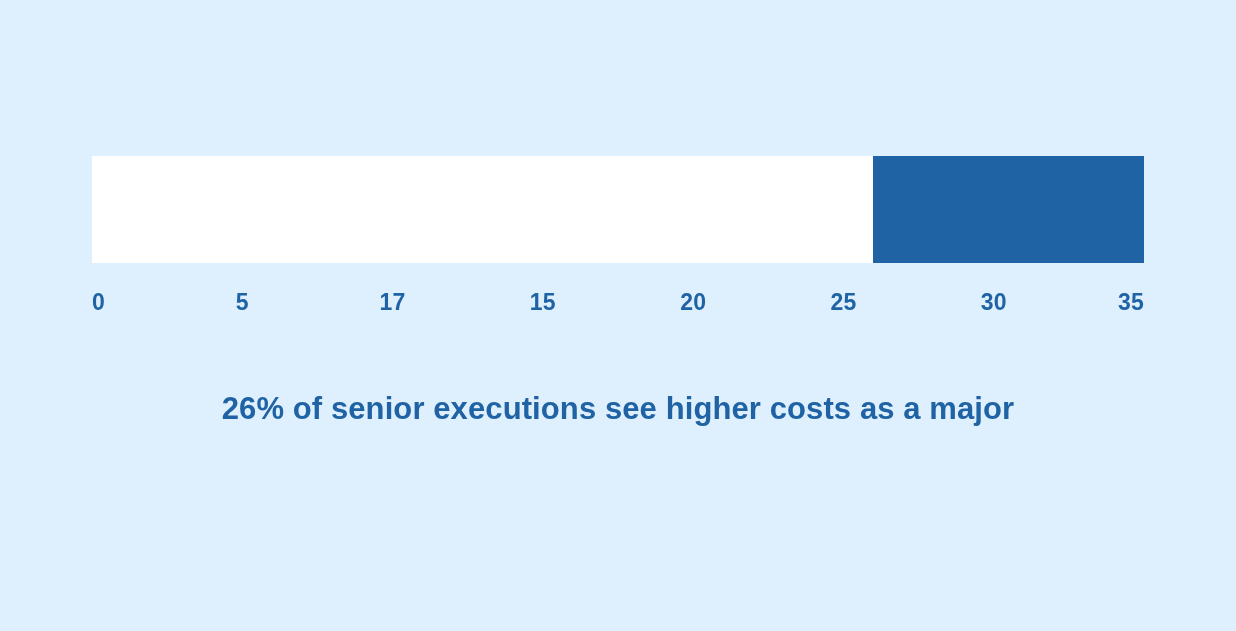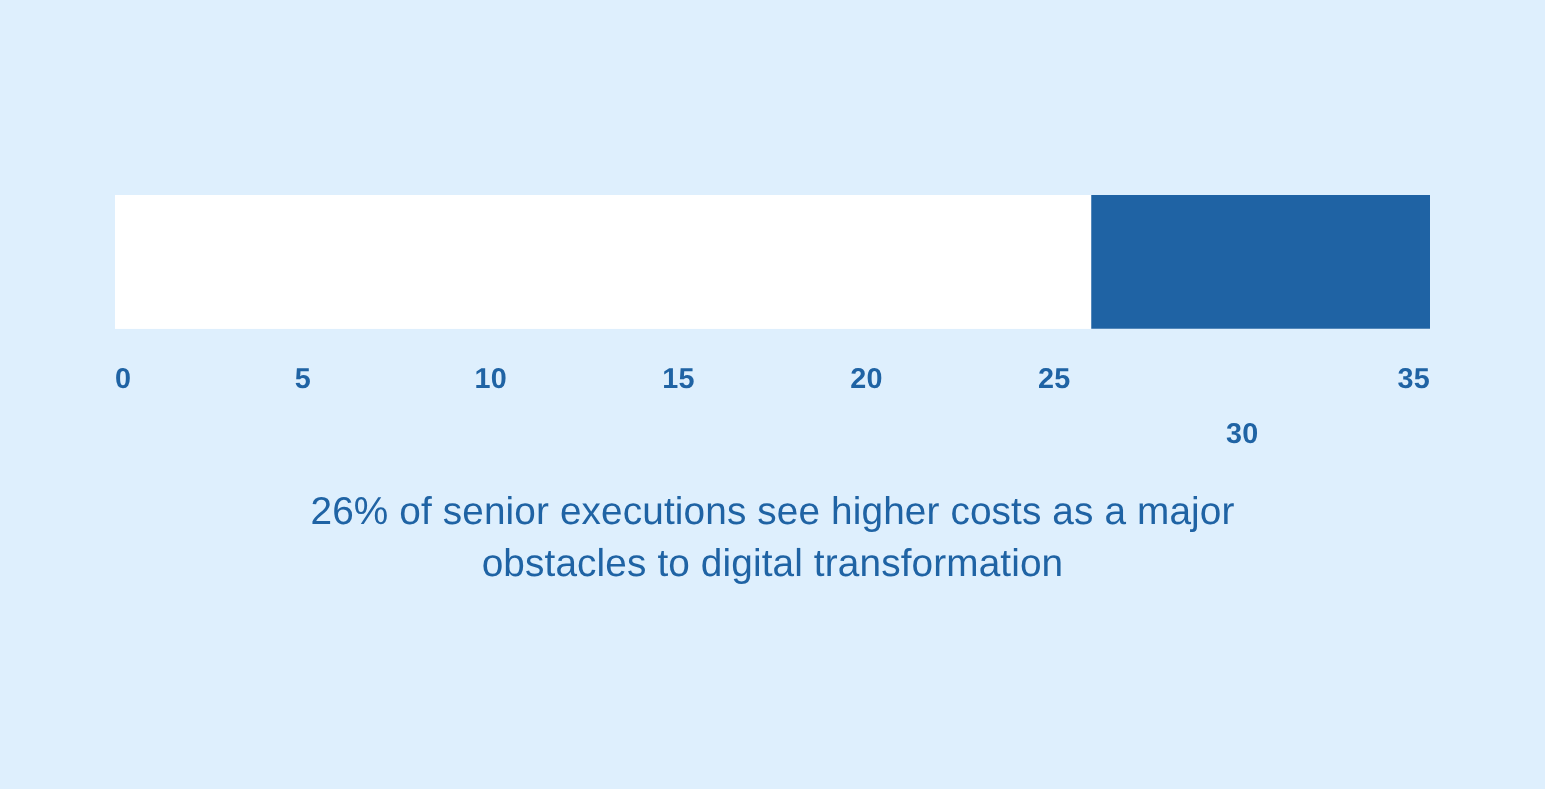--- a/index.html
+++ b/index.html
@@ -75,21 +75,21 @@
   .tick.tk-end   { transform: translateX(-100%); text-align: center; }
 
   
   .caption {
     position: absolute;
     left: 0;
     top: 388px;
     width: 1236px;
     text-align: center;
     font-size: 31px;
-    font-weight: 400;
+    font-weight: 700;
     line-height: 42px;
     color: #1f63a4;
     letter-spacing: 0.1px;
   }
   .caption .cap-line { display: block; }
 </style>
 </head>
 <body>
 
 <div id="canvas" style="background: rgb(222, 239, 253);">
@@ -97,28 +97,27 @@
   <div class="chart-area">
 
     <div class="bar-track">
       <div class="bar-remainder" style="width: 74.2857%; background: rgb(255, 255, 255);"></div>
       <div class="bar-value" style="width: 25.7143%; background: rgb(31, 99, 164);"></div>
     </div>
 
     <div class="axis">
         <span class="tick tk-start" style="left: 0%;">0</span>
         <span class="tick tk-mid" style="left: 14.2857%;">5</span>
-        <span class="tick tk-mid" style="left: 28.5714%;">10</span>
+        <span class="tick tk-mid" style="left: 28.5714%;">17</span>
         <span class="tick tk-mid" style="left: 42.8571%; text-align: right;">15</span>
         <span class="tick tk-mid" style="left: 57.1429%;">20</span>
         <span class="tick tk-mid" style="left: 71.4286%; text-align: right;">25</span>
-        <span class="tick tk-mid" style="left: 85.7143%; margin-top: 44px;">30</span>
+        <span class="tick tk-mid" style="left: 85.7143%;">30</span>
         <span class="tick tk-end" style="left: 100%;">35</span>
       </div>
 
   </div>
 
   <div class="caption">
     <span class="cap-line">26% of senior executions see higher costs as a major</span>
-    <span class="cap-line">obstacles to digital transformation</span>
   </div>
 
 </div>
 
 </body></html>

